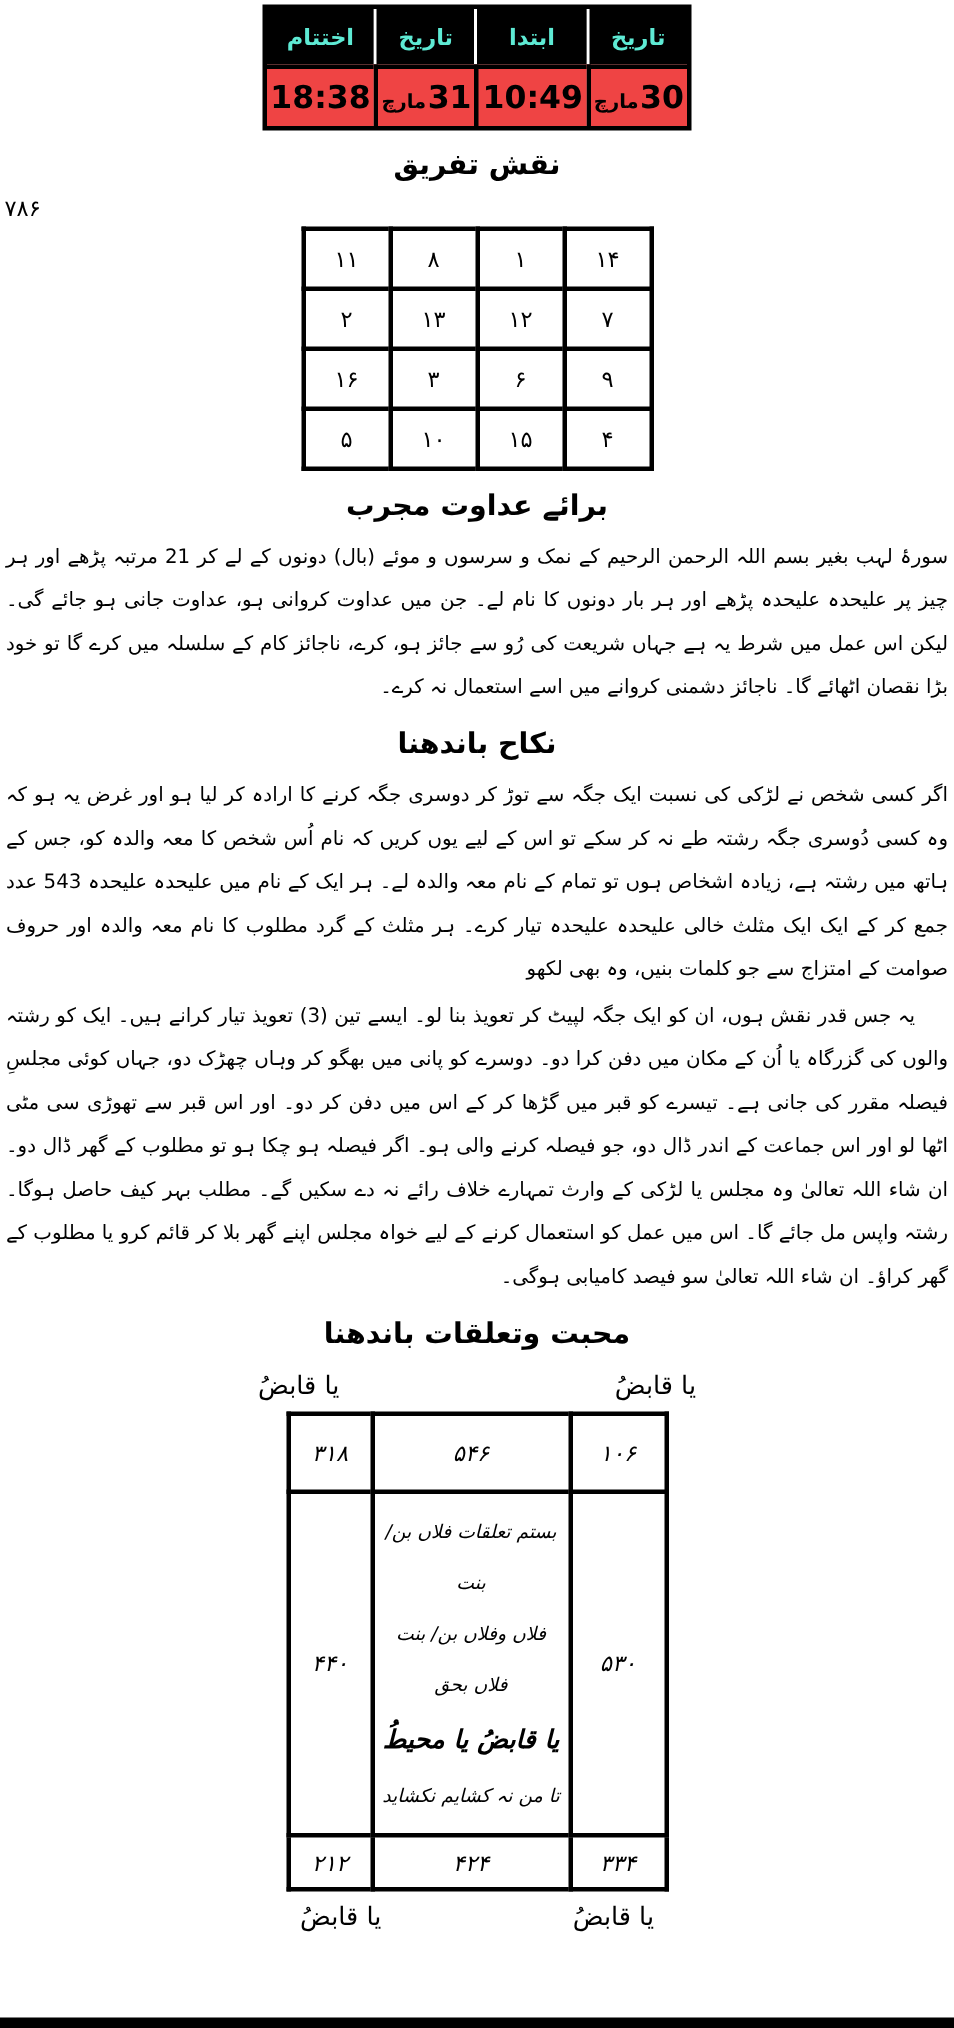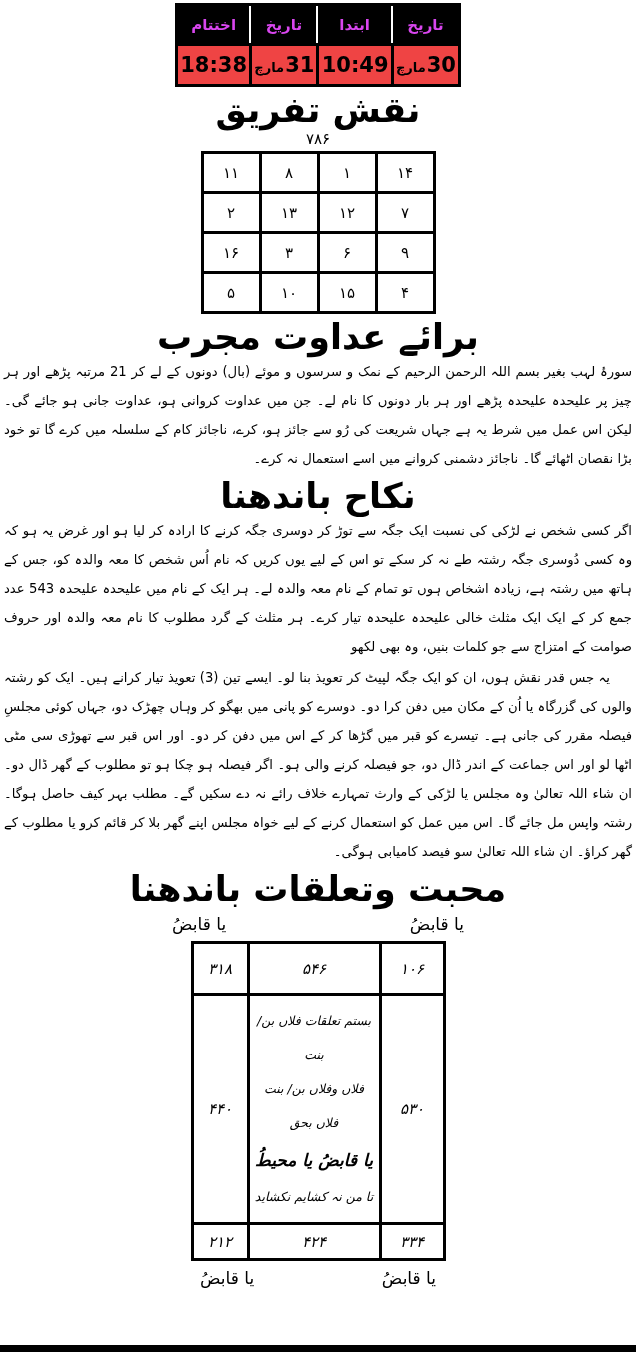--- a/index.html
+++ b/index.html
@@ -7,47 +7,47 @@
   .page {
     position: relative; width: 636px; height: 1352px; margin: 0 auto;
     background: #fff; overflow: hidden; direction: rtl; padding: 0 3px;
   }
   
   .date-table {
     width: 286px; margin: 3px auto 6px; border-collapse: separate; border-spacing: 0;
     border: 3px solid #000; direction: rtl;
   }
   .date-table th {
-    background: #000; color: #d946ef; font-size: 15px; font-weight: bold;
+    background: #000; color: #5eead4; font-size: 15px; font-weight: bold;
     height: 37px; text-align: center; border-left: 2px solid #fff;
   }
   .date-table th:last-child { border-left: none; }
   .date-table td {
     height: 41px; text-align: center; vertical-align: middle;
     border-top: 3px solid #000; border-left: 3px solid #000; background: #ef4444;
   }
   .date-table td:last-child { border-left: none; }
   .date-val { font-weight: bold; font-size: 21px; letter-spacing: 0; }
   .date-unit { font-size: 13px; font-weight: bold; margin-right: 1px; }
   
   .section-title {
-    text-align: center; font-weight: bold; font-size: 35px; line-height: 34px;
+    text-align: center; font-weight: bold; font-size: 19px; line-height: 34px;
     margin: 6px 0 3px; letter-spacing: -1px;
   }
   
   .line-fill {
     font-size: 13.5px; line-height: 27px; text-align: justify; text-align-last: justify;
     margin: 1px 2px 0;
   }
   .body-text {
     font-size: 13.2px; line-height: 29px; text-align: justify; margin: 2px 1px;
   }
   .indent-first { text-indent: 22px; }
   
-  .bismillah-num { text-align: center; font-size: 15px; letter-spacing: 3px; margin: 3px 0 3px; }
+  .bismillah-num { text-align: left; font-size: 15px; letter-spacing: 3px; margin: 3px 0 3px; }
   .naqsh-grid { border-collapse: collapse; margin: 0 auto 4px; direction: rtl; }
   .naqsh-grid td {
     width: 58px; height: 40px; border: 3px solid #000;
     text-align: center; vertical-align: middle; font-size: 15px;
   }
   
   .corner-labels {
     display: flex; justify-content: space-between; direction: rtl;
     width: 292px; margin: 0 auto; font-size: 17px; line-height: 30px;
   }

